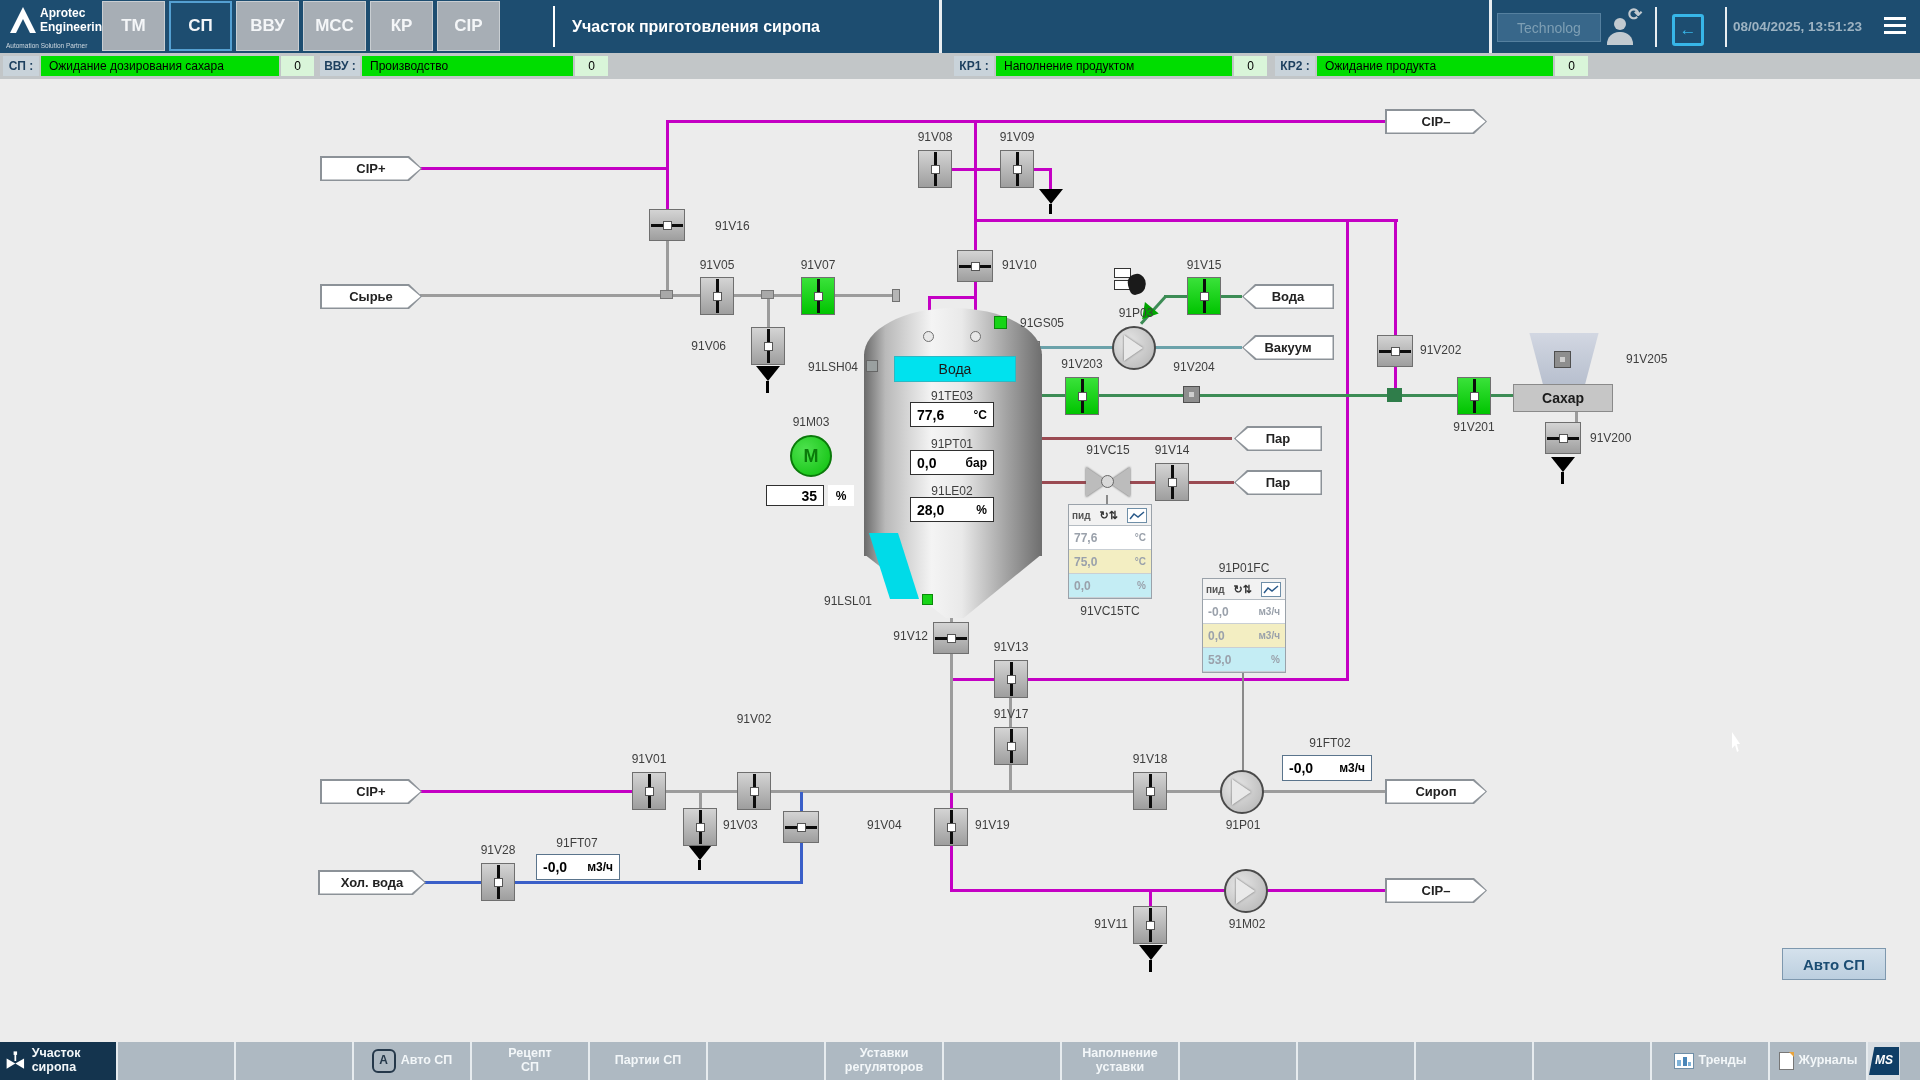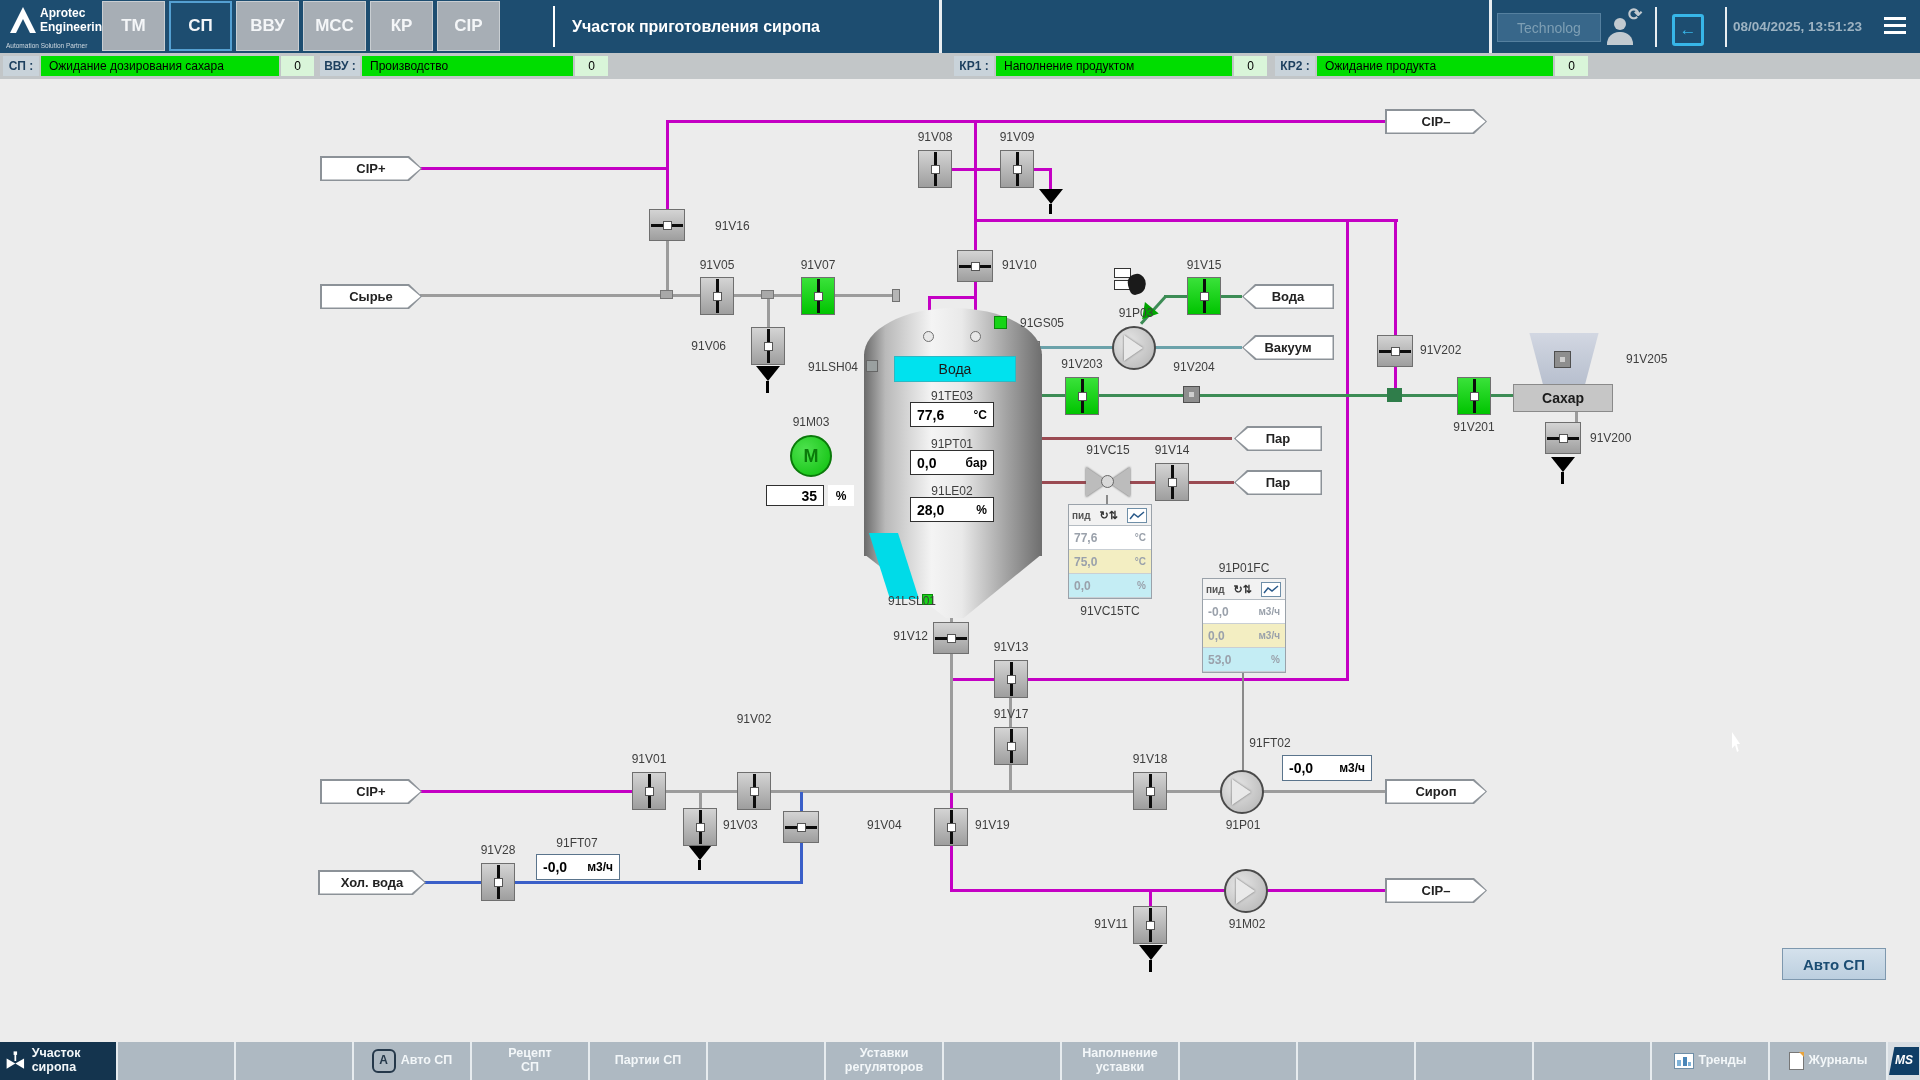--- a/index.html
+++ b/index.html
@@ -219,21 +219,21 @@
     <div id="tank-body" class="metal"></div>
     <div id="tank-cone" class="metal"></div>
   </div>
   <div id="cone-liquid"></div>
   <div class="nozzle" style="left:923px;top:331px"></div>
   <div class="nozzle" style="left:970px;top:331px"></div>
   <div id="tank-band">Вода</div>
   <div class="grnsq" style="left:866px;top:360px;width:12px;height:12px;background:#9aa0a0;border-color:#666"></div>
   <div class="lbl" style="left:833px;top:360px">91LSH04</div>
   <div class="grnsq" style="left:922px;top:594px;width:11px;height:11px"></div>
-  <div class="lbl" style="left:912px;top:594px">91LSL01</div>
+  <div class="lbl" style="left:848px;top:594px">91LSL01</div>
   <div class="grnsq" style="left:994px;top:316px;width:13px;height:13px"></div>
   <div class="lbl" style="left:1042px;top:316px">91GS05</div>
 
   <div class="lbl" style="left:952px;top:389px">91TE03</div>
   <div class="vbox" style="left:910px;top:402px;width:84px;height:25px">
     <span>77,6</span>
     <span class="unit">°C</span>
   </div>
   <div class="lbl" style="left:952px;top:437px">91PT01</div>
   <div class="vbox" style="left:910px;top:450px;width:84px;height:25px">
@@ -336,21 +336,21 @@
   <div class="pump" style="left:1220px;top:770px"></div>
   <div class="lbl" style="left:1243px;top:818px">91P01</div>
   <div class="pump" style="left:1224px;top:869px"></div>
   <div class="lbl" style="left:1247px;top:917px">91M02</div>
 
   <div class="lbl" style="left:577px;top:836px">91FT07</div>
   <div class="vbox" style="left:536px;top:854px;width:84px;height:26px;border-color:#5a748c">
     <span>-0,0</span>
     <span class="unit">м3/ч</span>
   </div>
-  <div class="lbl" style="left:1270px;top:736px">91FT02</div>
+  <div class="lbl" style="left:1330px;top:736px">91FT02</div>
   <div class="vbox" style="left:1282px;top:755px;width:90px;height:26px;border-color:#5a748c">
     <span>-0,0</span>
     <span class="unit">м3/ч</span>
   </div>
 
   <div class="pidbox" style="left:1068px;top:504px">
     <div class="pidhdr">
       <span>пид</span>
       <span class="gl">↻⇅</span>
       <svg class="tinychart" width="18" height="13">
@@ -478,21 +478,21 @@
     <div class="tcell" style="width:118px"></div>
     <div class="tcell" style="width:118px"></div>
     <div class="tcell" style="width:118px">
       <svg class="tinychart" width="18" height="14">
           <rect x="2" y="6" width="4" height="6" fill="#7fb3d9"></rect>
           <rect x="8" y="3" width="4" height="9" fill="#4a86b8"></rect>
           <rect x="13" y="8" width="3" height="4" fill="#7fb3d9"></rect>
         </svg>
       <span>Тренды</span>
     </div>
-    <div class="tcell" style="width:118px">
+    <div class="tcell" style="width:98px">
       <span class="jicon"></span>
       <span>Журналы</span>
     </div>
     <div class="tcell" style="width:32px;border-right:none;background:#d7dde2">
       <div id="ms-logo">MS</div>
     </div>
   </div>
 </div>
 
 </body></html>

